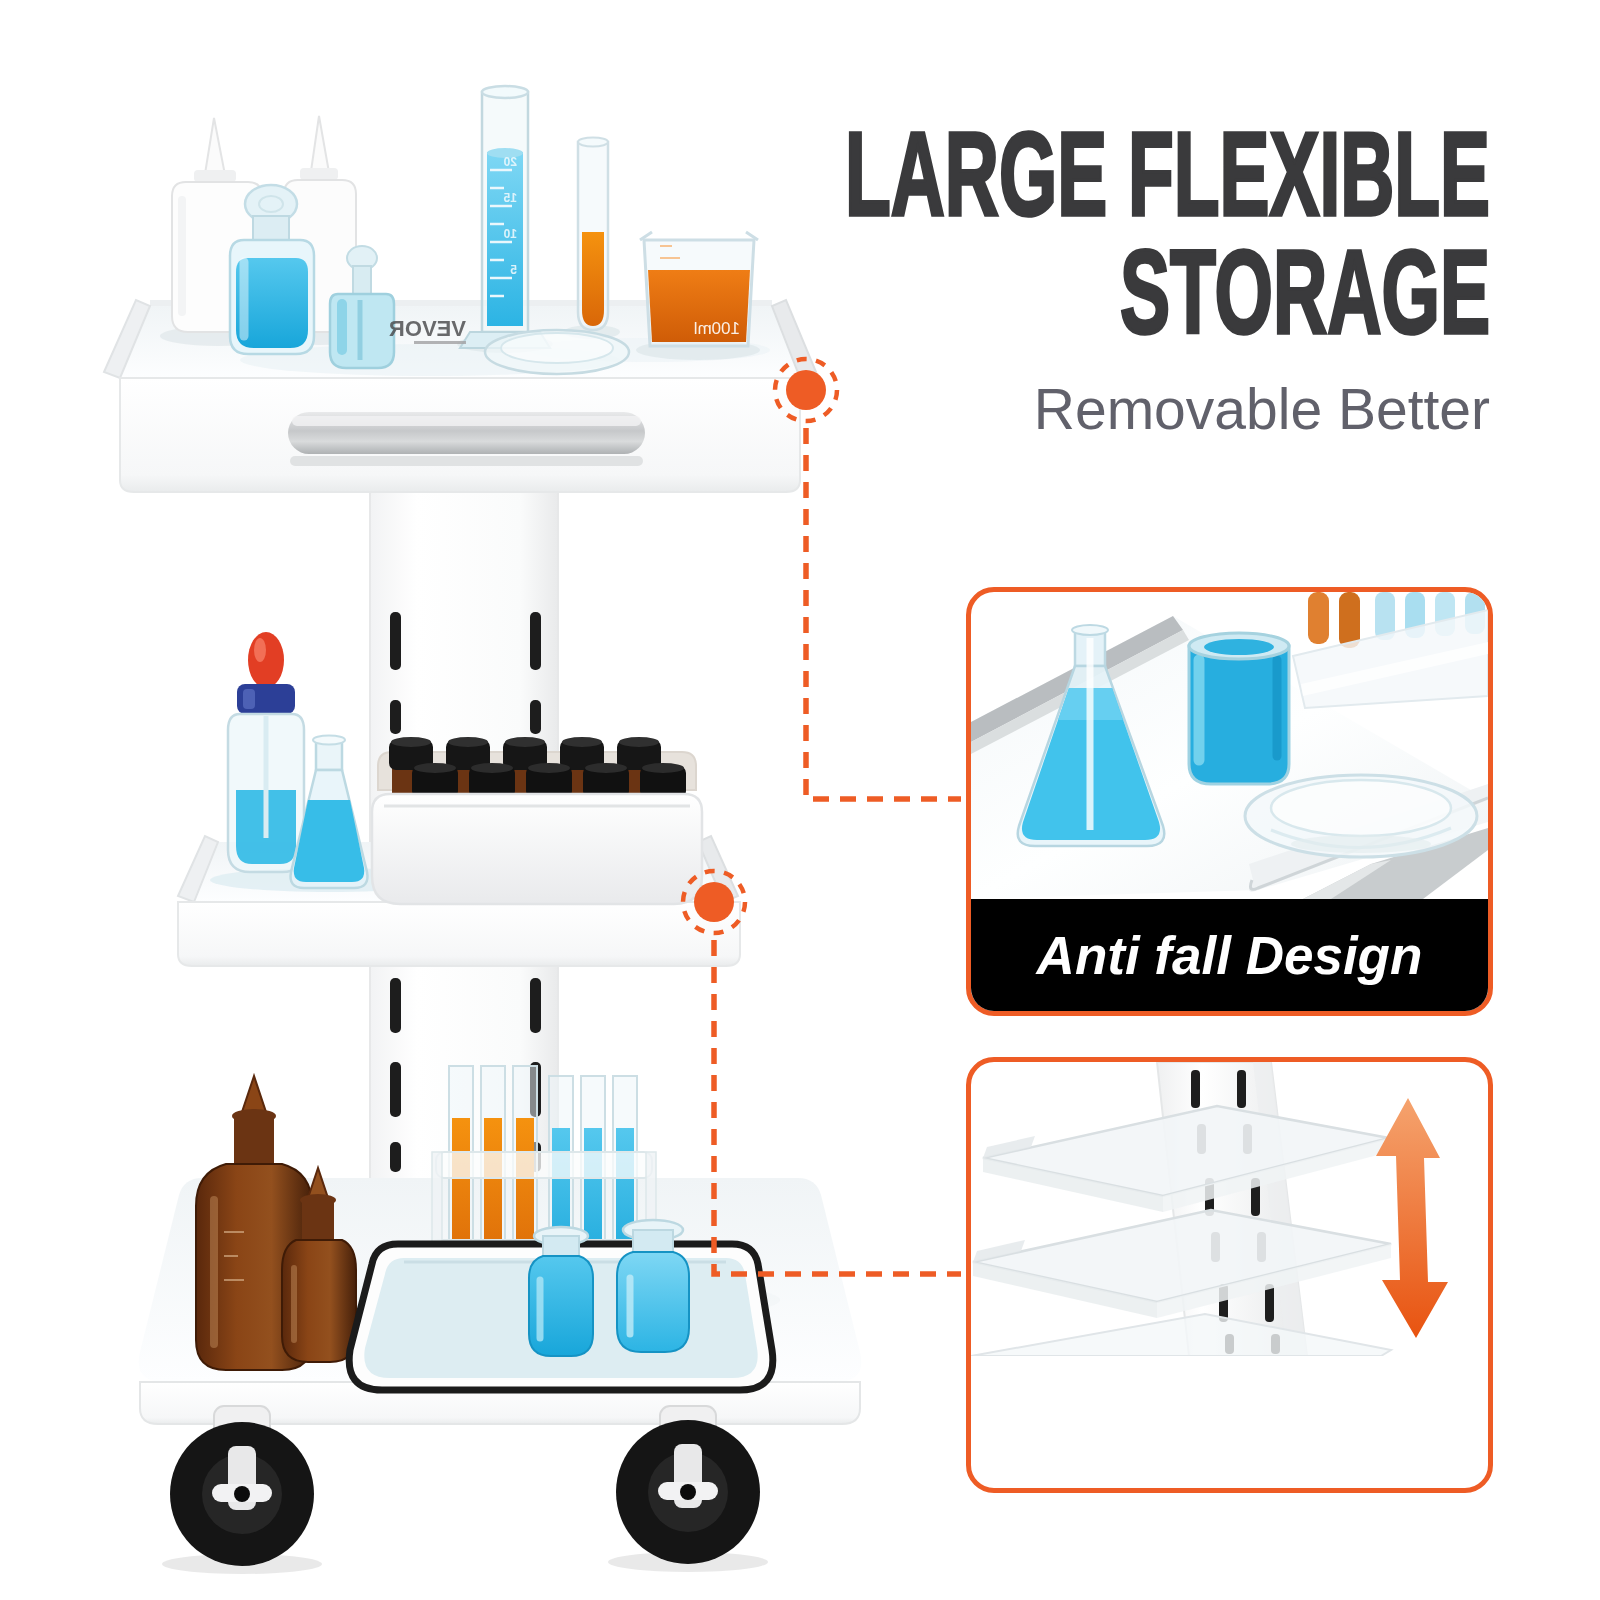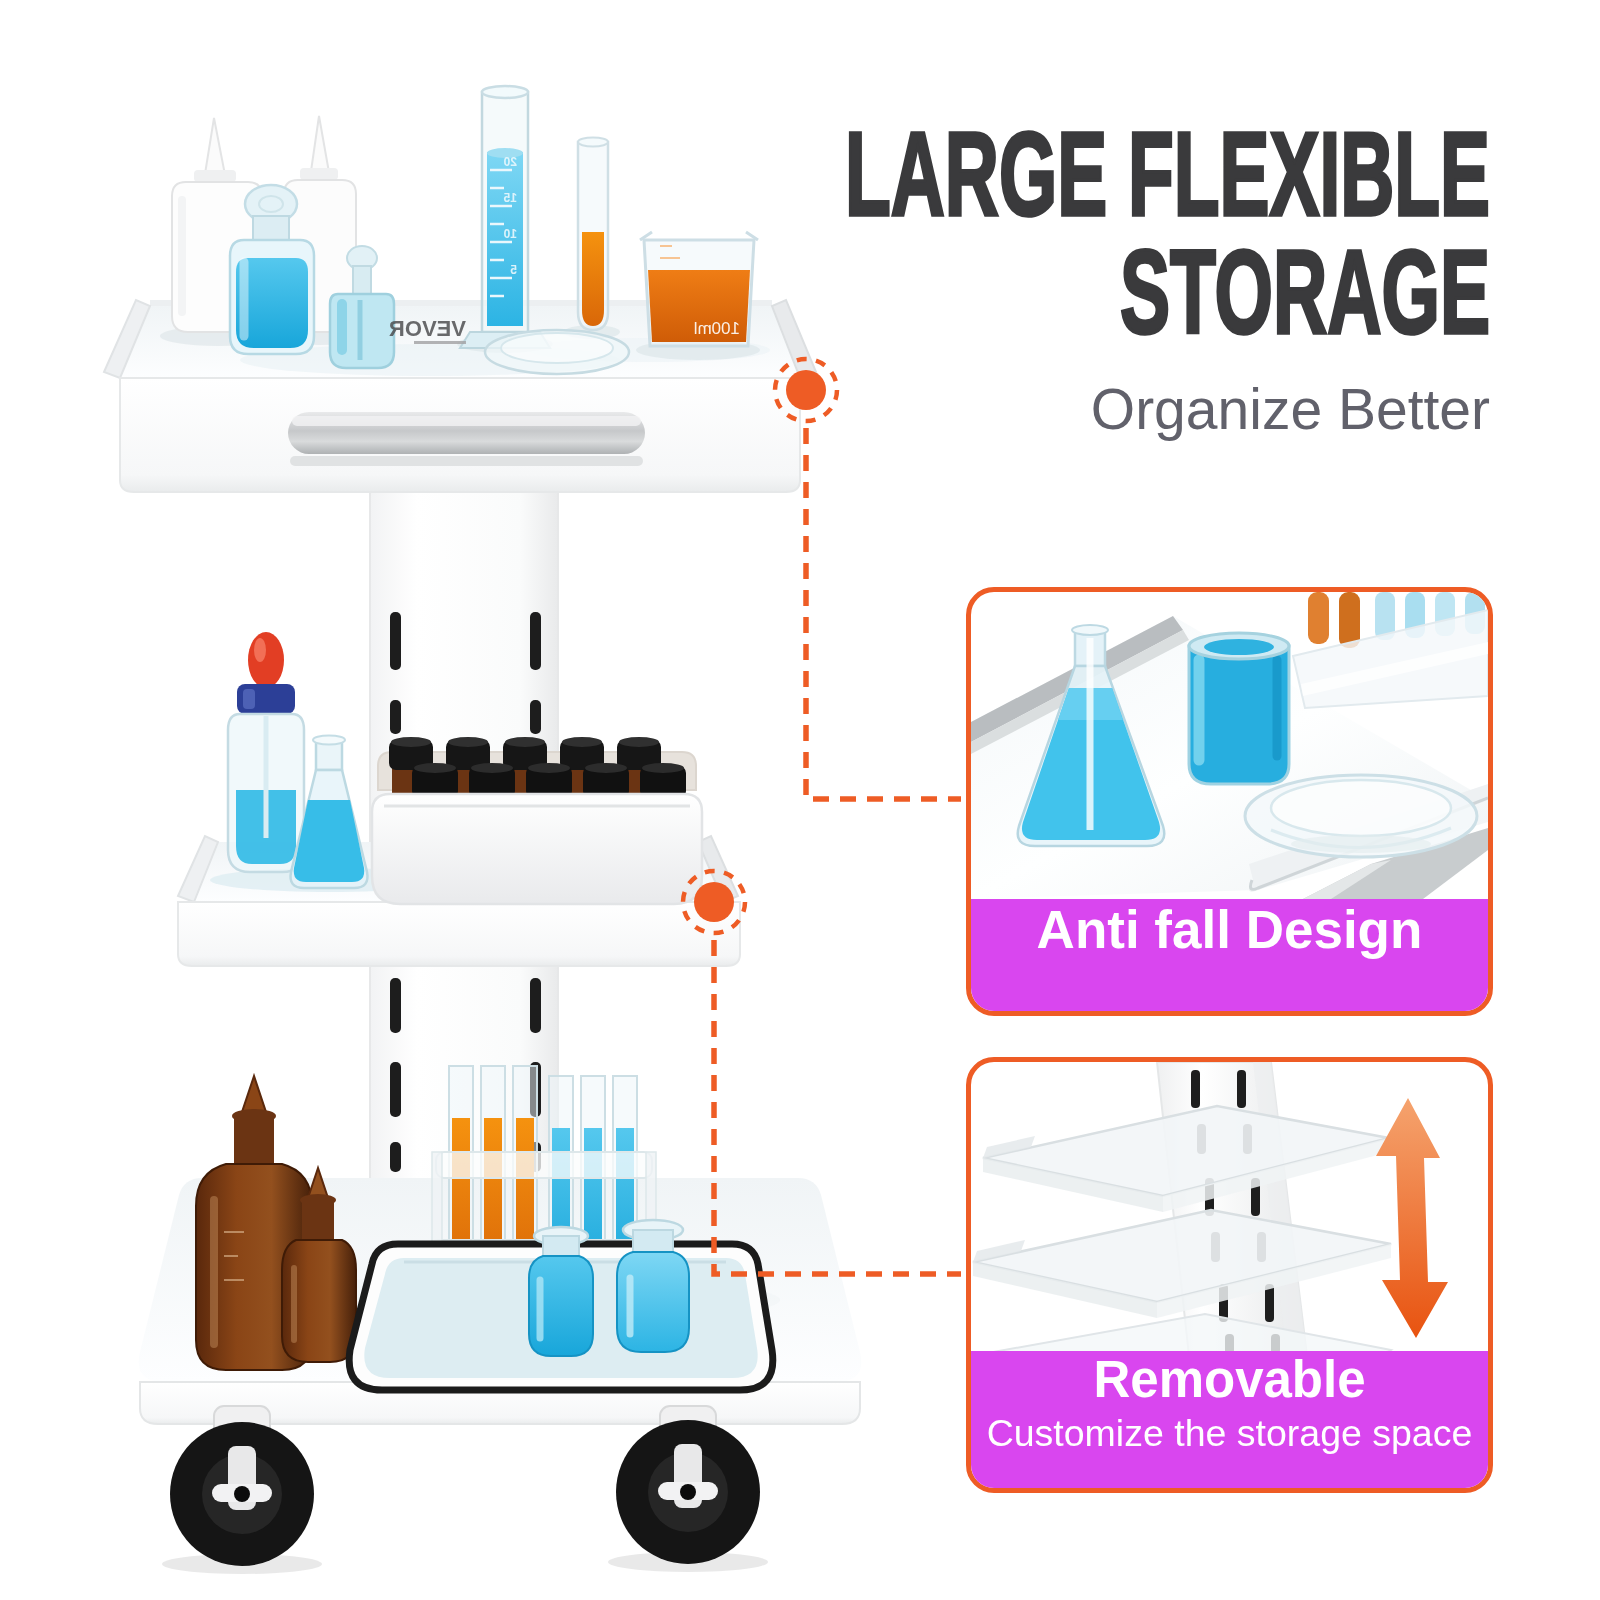--- a/index.html
+++ b/index.html
@@ -13,22 +13,22 @@
   
   #subtitle{right:110px;top:380px;width:700px;text-align:right;color:#61616b;
             font-size:57px;line-height:58px;font-weight:400;}
 
   
   .panel{position:absolute;left:966px;width:527px;border:5px solid #ee5c25;border-radius:28px;
          box-sizing:border-box;background:#ffffff;overflow:hidden;}
   #panel-antifall{top:587px;height:429px;}
   #panel-removable{top:1057px;height:436px;}
   .panel-photo{position:absolute;left:0;top:0;right:0;}
-  .banner{position:absolute;left:0;right:0;bottom:0;background:#d946ef;color:#ffffff;
-          display:flex;flex-direction:column;align-items:center;}
+  .banner{position:absolute;left:0;right:0;bottom:0;background:#000000;color:#ffffff;
+          display:flex;flex-direction:column;align-items:center;justify-content:center;font-style:italic;}
   #banner-antifall{height:112px;}
   #banner-antifall .t1{font-size:53px;font-weight:700;letter-spacing:0px;}
   #banner-removable{height:137px;}
   #banner-removable .t1{font-size:51px;font-weight:700;line-height:58px;}
   #banner-removable .t2{font-size:37.5px;font-weight:400;line-height:48px;}
 </style>
 </head>
 <body>
 
 <div id="canvas">
@@ -384,21 +384,21 @@
     </g>
     <path d="M714 940 L714 1274 L961 1274" stroke="#ee5c25" stroke-width="5.5" stroke-dasharray="16 11"></path>
   </svg>
 
   <svg id="headline" class="abs" width="900" height="280" viewBox="0 0 900 280">
     <text x="255" y="103" font-size="118" font-weight="bold" fill="#3a3a3c" stroke="#3a3a3c" stroke-width="3.5" textLength="645" lengthAdjust="spacingAndGlyphs">LARGE FLEXIBLE</text>
     <text x="530" y="221" font-size="118" font-weight="bold" fill="#3a3a3c" stroke="#3a3a3c" stroke-width="3.5" textLength="370" lengthAdjust="spacingAndGlyphs">STORAGE</text>
   </svg>
 
   <div id="subtitle" class="abs">
-    <div>Organize Better</div>
+    <div>Removable Better</div>
   </div>
 
   <div class="panel" id="panel-antifall">
     <svg class="panel-photo" width="517" height="307" viewBox="0 0 517 307">
       <defs>
         <linearGradient id="p1tray" x1="0" y1="0" x2="1" y2="1">
           <stop offset="0" stop-color="#f3f7f9"></stop>
             <stop offset="0.5" stop-color="#feffff"></stop>
           <stop offset="1" stop-color="#eef2f4"></stop>
         </linearGradient>
@@ -503,19 +503,15 @@
         </g>
         <g>
           <polygon points="0,294 234,252 420,288 410,294" fill="#f4f7f9" fill-opacity="0.8" stroke="#e0e5e8" stroke-width="2"></polygon>
         </g>
       </g>
 
       <g>
         <polygon fill="url(#arrowGrad)" points="437,36 405,94 425,94 429,218 411,218 445,276 477,220 457,220 453,96 469,96"></polygon>
       </g>
     </svg>
-    <div class="banner" id="banner-removable">
-      <div class="t1">Removable</div>
-      <div class="t2">Customize the storage space</div>
-    </div>
   </div>
 
 </div>
 
 </body></html>

